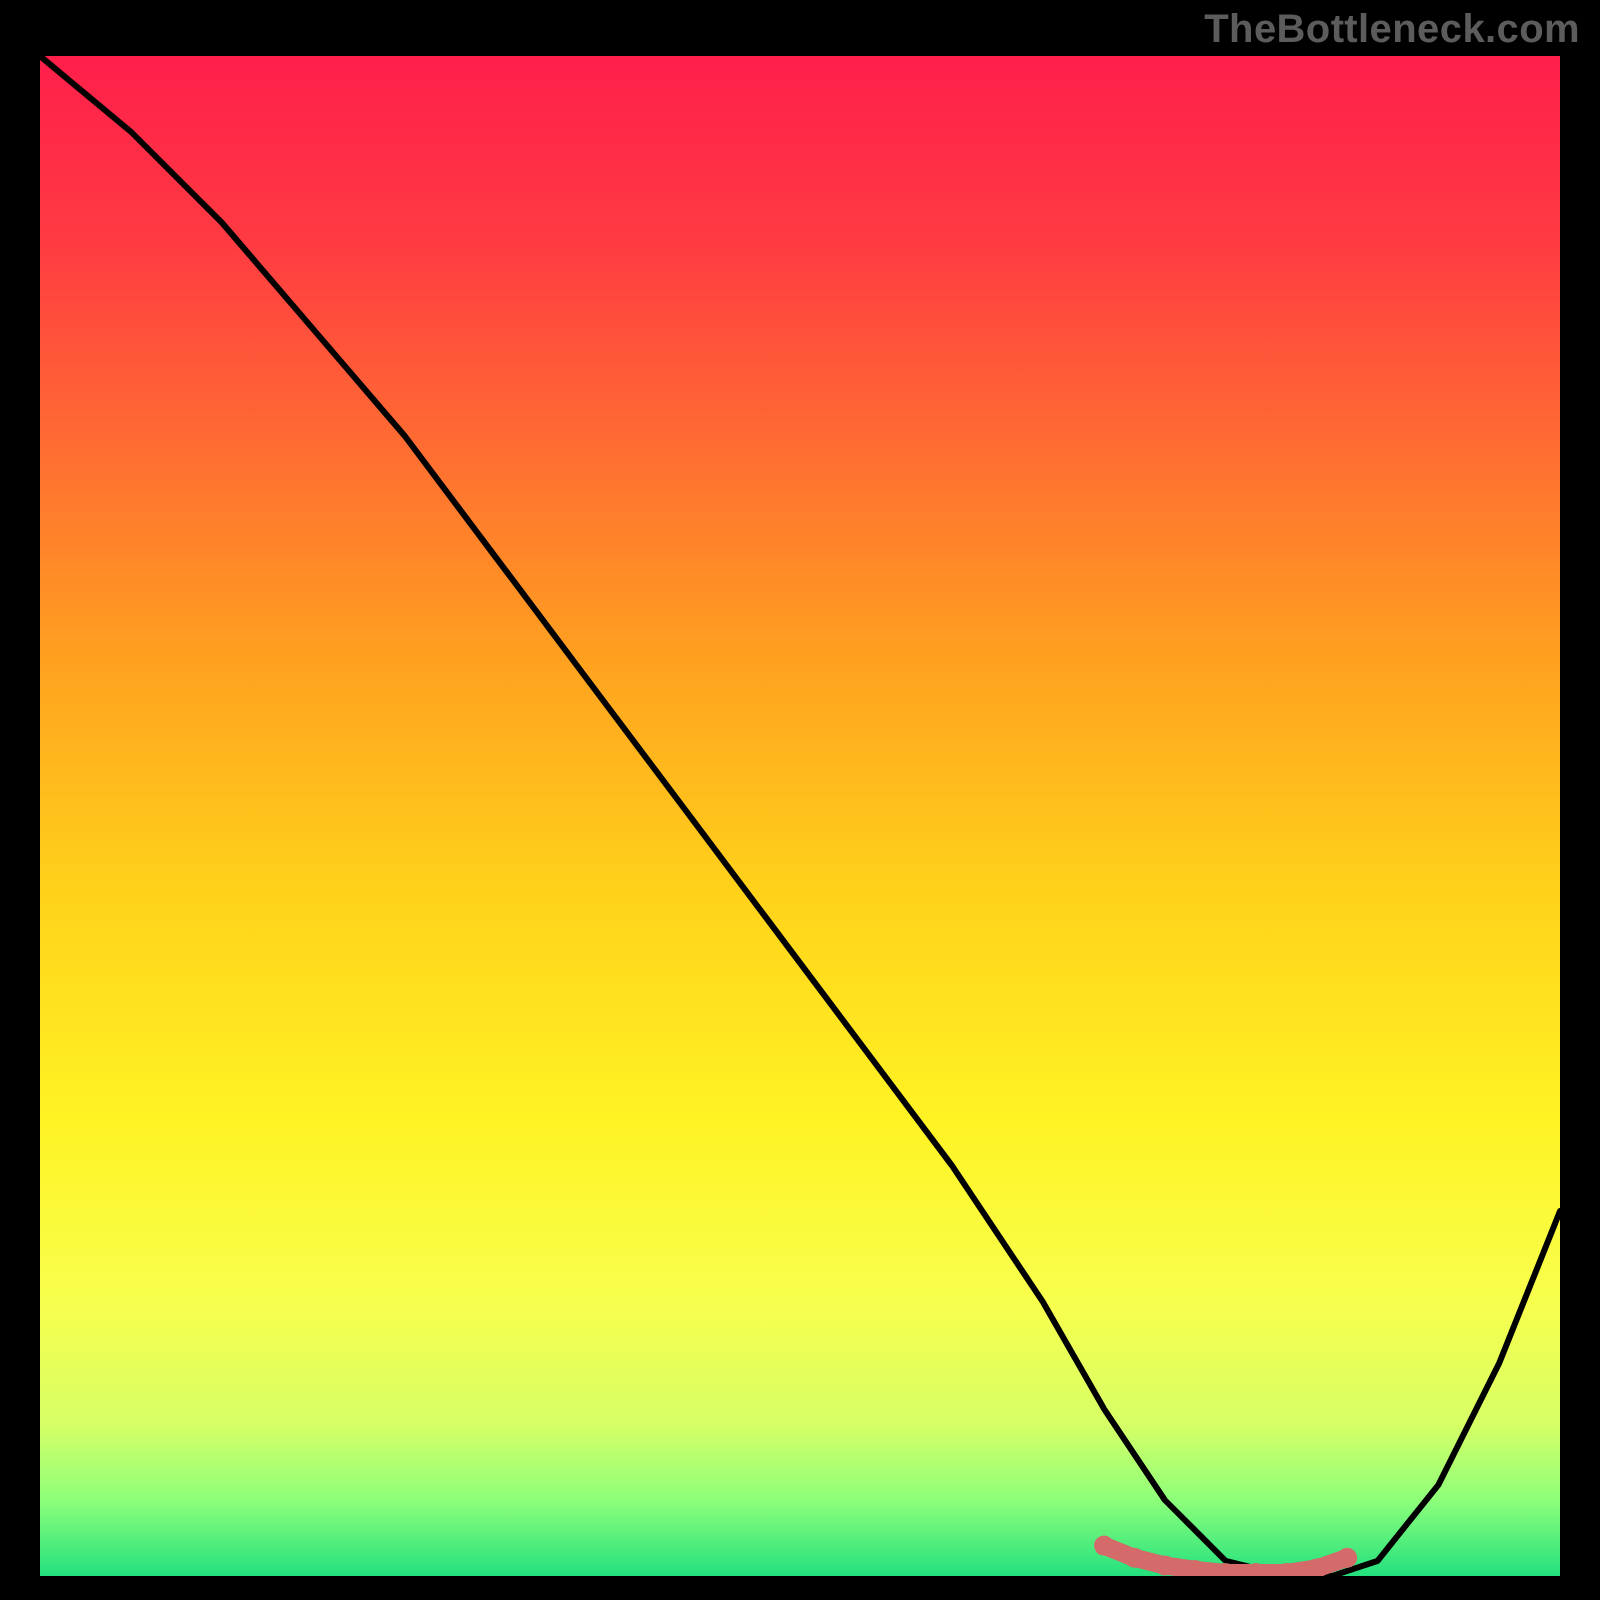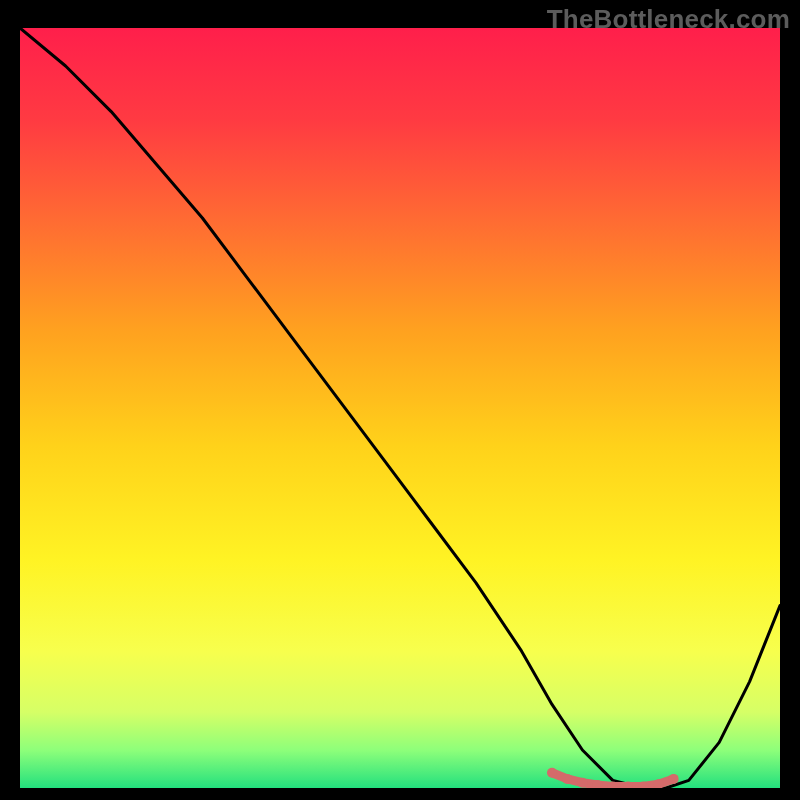--- a/index.html
+++ b/index.html
@@ -15,21 +15,21 @@
     position: relative;
     width: 800px;
     height: 800px;
     background: #000;
   }
   .watermark {
     position: absolute;
     top: 4px;
     right: 10px;
     color: #5c5c5c;
-    font-size: 26px;
+    font-size: 20px;
     font-weight: bold;
     letter-spacing: 0.2px;
     user-select: none;
   }
   .plot-wrap {
     position: absolute;
     left: 20px;
     top: 28px;
     width: 760px;
     height: 760px;

